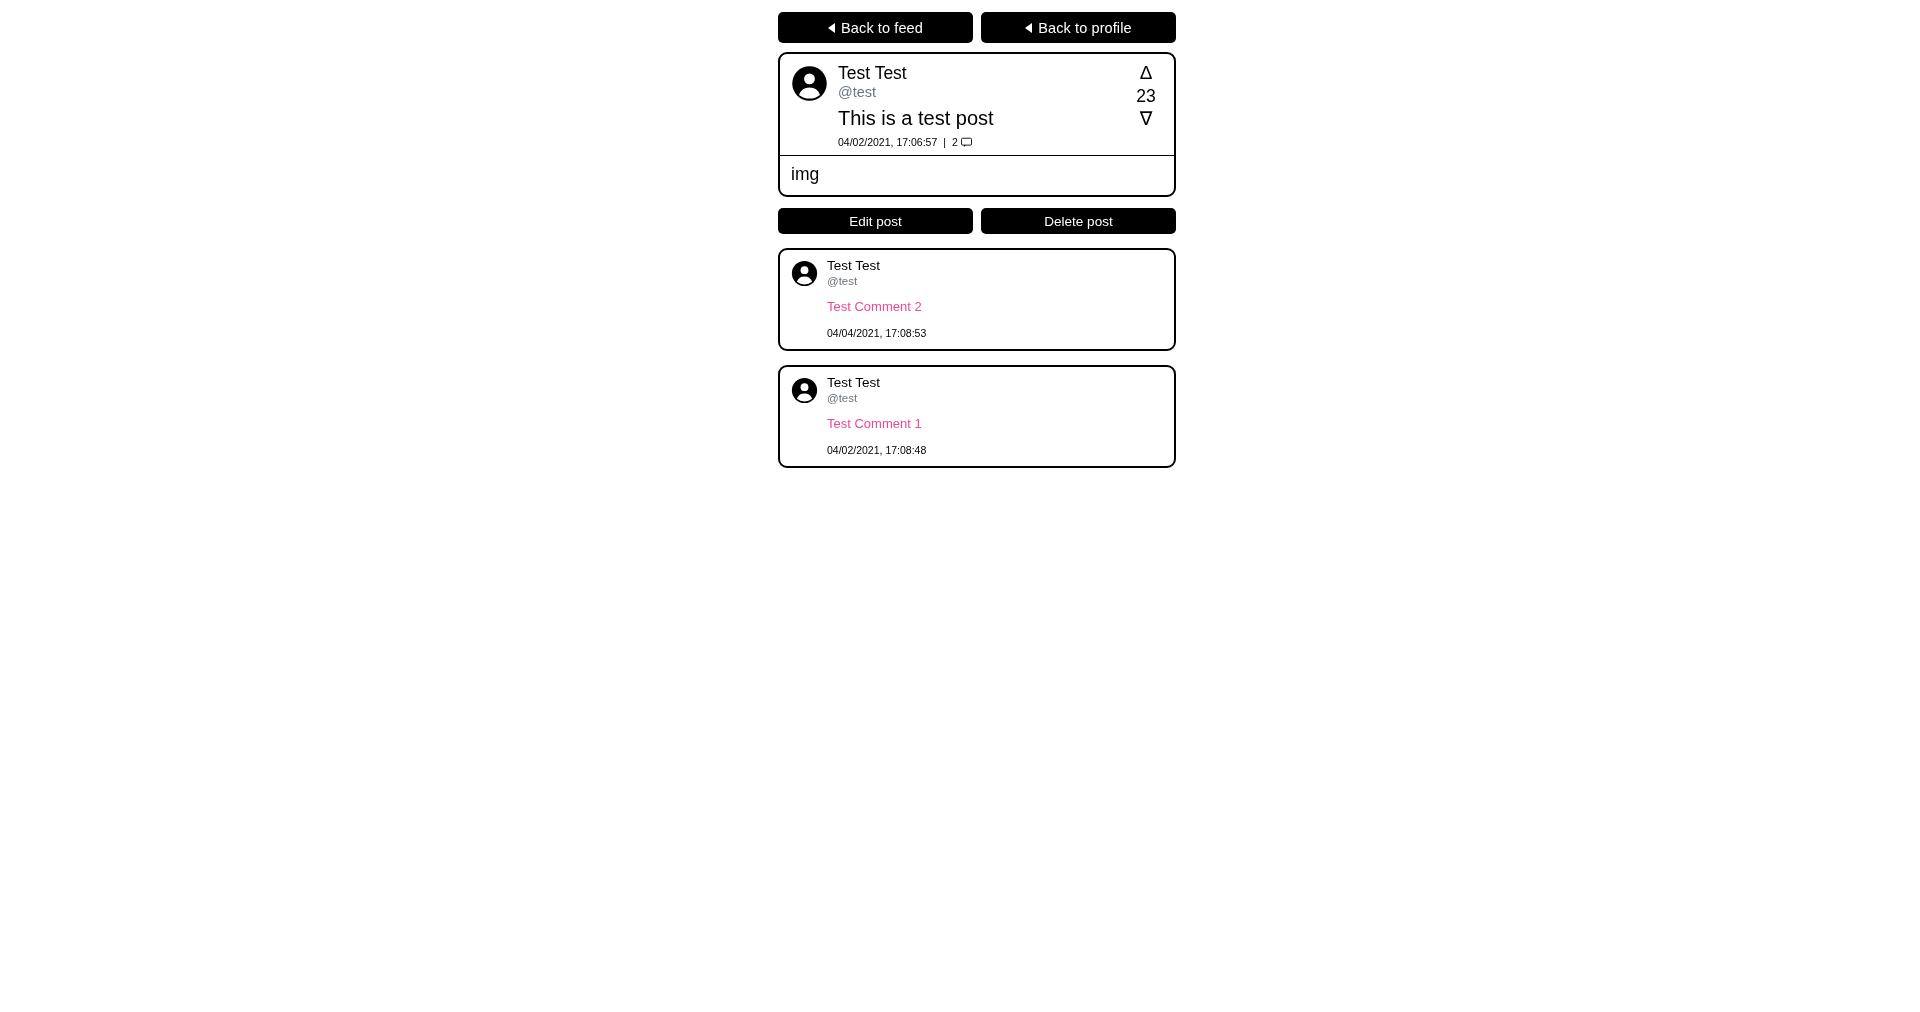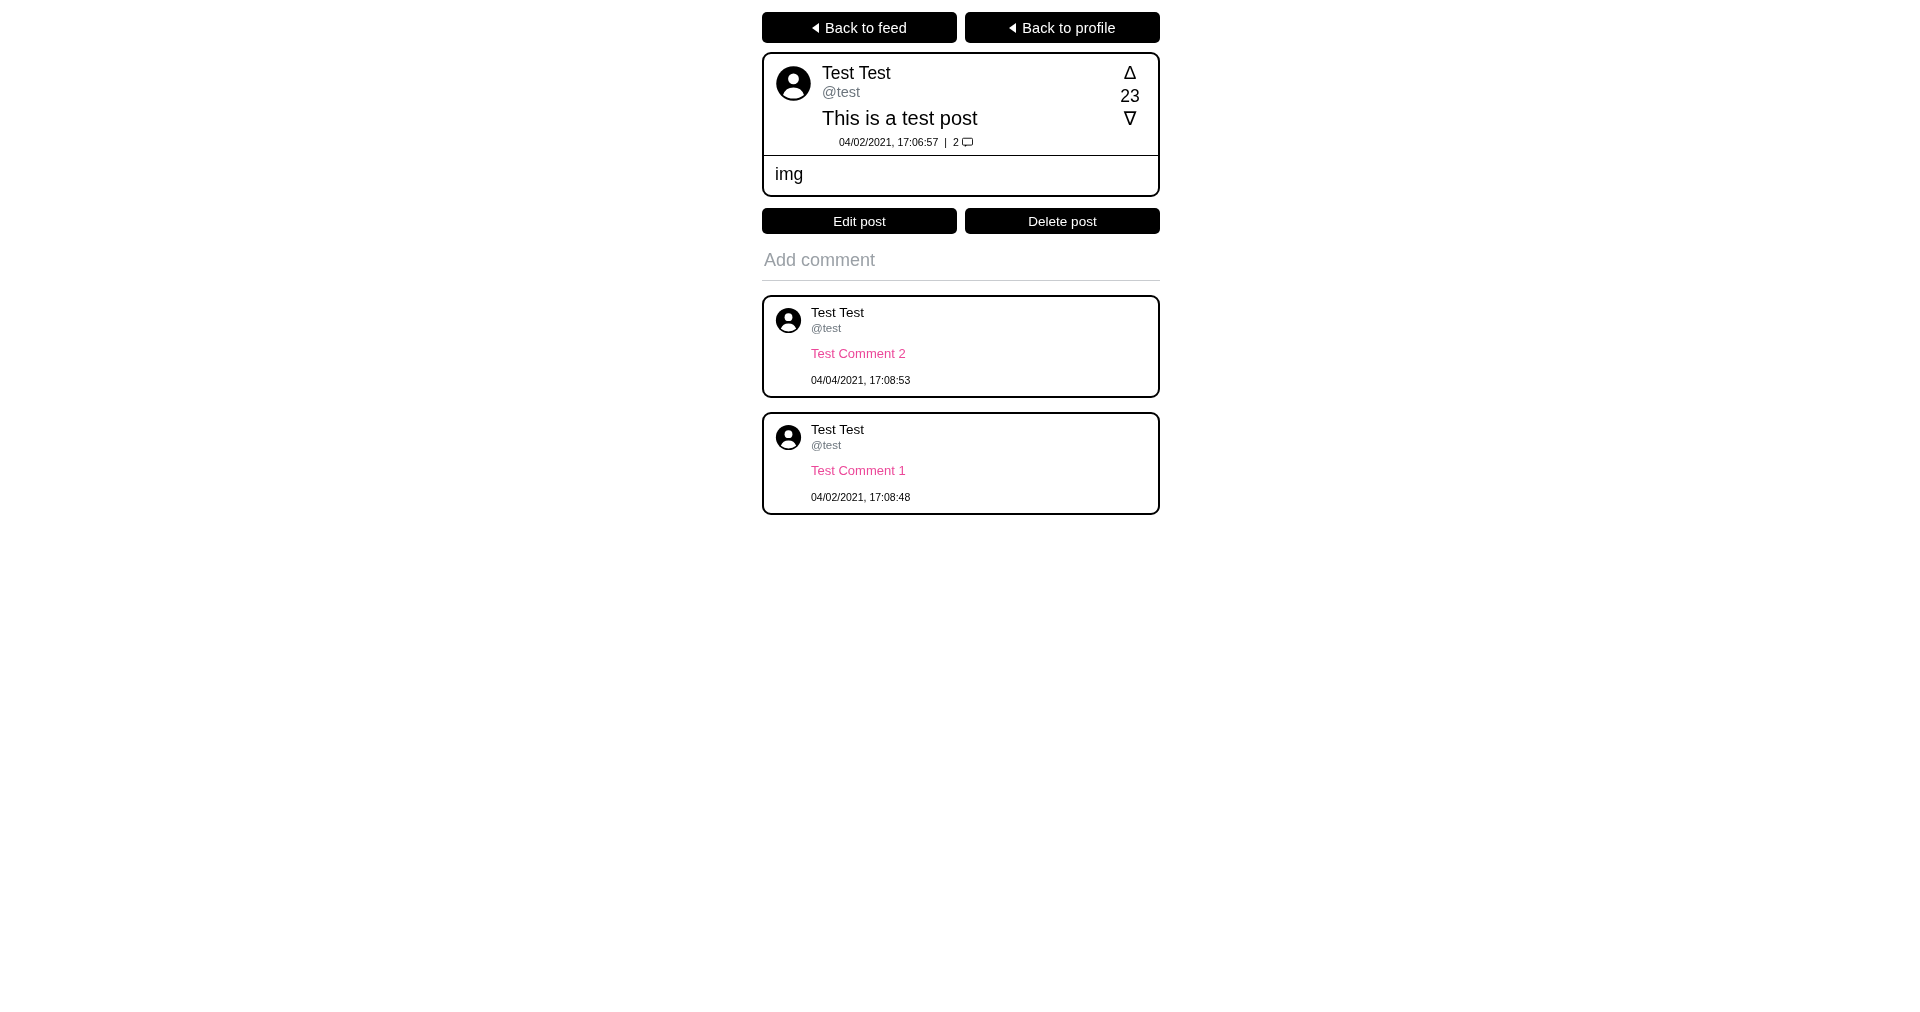--- a/index.html
+++ b/index.html
@@ -15,21 +15,21 @@
   }
 
   .page {
     position: relative;
     width: 1920px;
     height: 1012px;
   }
 
   .column {
     position: absolute;
-    left: 762px;
+    left: 778px;
     top: 12px;
     width: 398px;
   }
 
   
   .nav-row {
     display: flex;
     gap: 8px;
     width: 398px;
   }
@@ -100,21 +100,20 @@
     color: #000;
   }
   .post-meta {
     margin-top: 7px;
     font-size: 10.5px;
     color: #000;
     display: flex;
     align-items: center;
     gap: 6px;
     line-height: 13px;
-    margin-left: 17px;
   }
   .meta-sep { color: #000; }
   .comment-count { display: inline-flex; align-items: center; gap: 3px; }
   .comment-count svg { display: block; }
 
   .votes {
     position: absolute;
     right: 11px;
     top: 8px;
     width: 34px;
@@ -273,23 +272,20 @@
       <div class="attachment">
         <div class="attachment-kind">img</div>
       </div>
     </div>
 
     <div class="action-row">
       <button class="action-btn">Edit post</button>
       <button class="action-btn">Delete post</button>
     </div>
 
-    <div class="comment-input-wrap">
-      <input class="comment-input" type="text" placeholder="Add comment" style="">
-    </div>
 
     <div>
       <div class="comment-card">
         <div class="comment-avatar">
           <svg width="27" height="27" viewBox="0 0 24 24" aria-hidden="true">
             <circle cx="12" cy="12" r="11.2" fill="#000000"></circle>
             <circle cx="12" cy="9" r="3.5" fill="#ffffff"></circle>
             <path d="M5.2 19.4a7.2 7.2 0 0 1 13.6 0 11 11 0 0 1-13.6 0z" fill="#ffffff"></path>
           </svg>
         </div>

